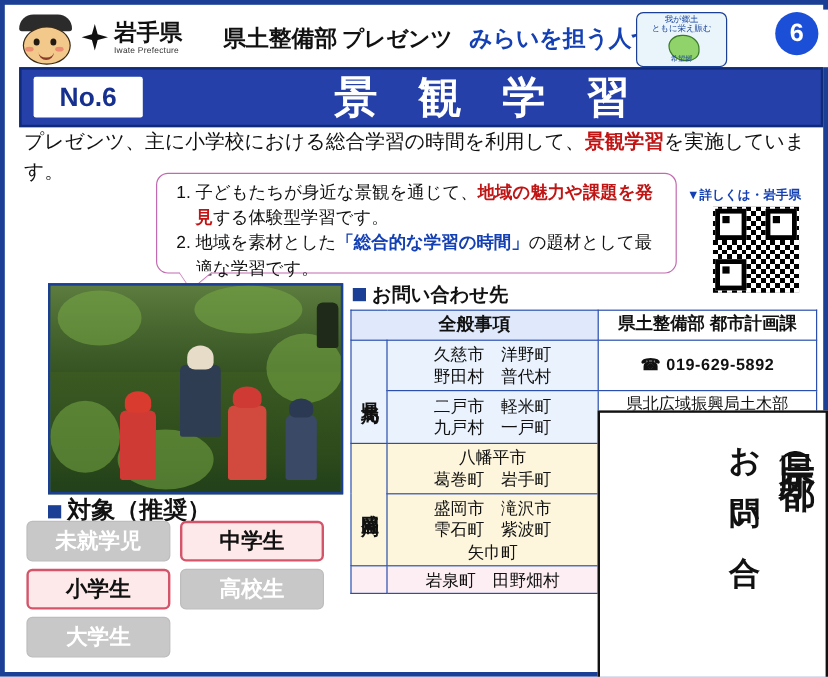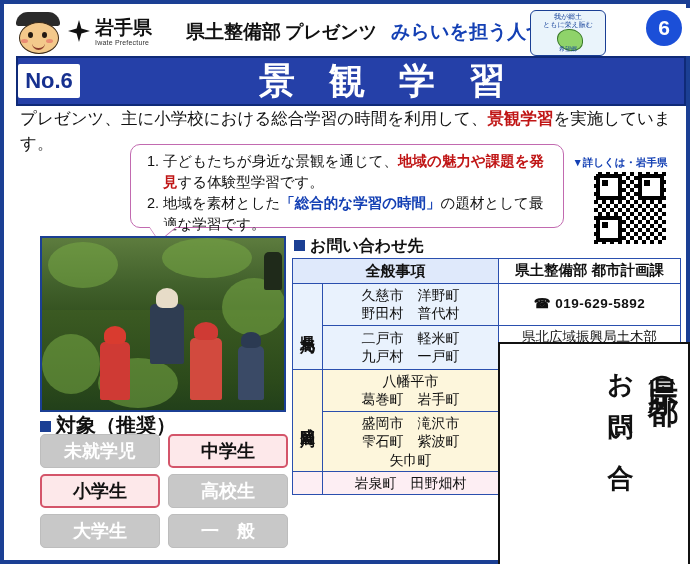--- a/index.html
+++ b/index.html
@@ -178,22 +178,22 @@
     position: absolute;
     left: 12px; top: 52px;
     width: 666px; height: 46px;
     background: #2540a8;
     border: 2px solid #0f2a78;
     display: flex;
     align-items: center;
   }
   .title-no {
     flex: none;
-    margin-left: 0;
-    width: 62px; height: 34px;
+    margin-left: 10px;
+    width: 91px; height: 34px;
     background: #ffffff;
     color: #16308f;
     font-size: 22px;
     font-weight: bold;
     display: flex;
     align-items: center;
     justify-content: center;
     border-radius: 2px;
   }
   .title-text {
@@ -324,21 +324,21 @@
     color: #111111;
   }
   .target-head .sq {
     display: inline-block;
     width: 11px; height: 11px;
     background: #1b3f94;
     margin-right: 5px;
   }
   .chips {
     position: absolute;
-    left: 36px; top: 430px;
+    left: 18px; top: 430px;
     width: 248px;
     display: grid;
     grid-template-columns: 120px 120px;
     grid-gap: 6px 8px;
   }
   .chip {
     height: 34px;
     border-radius: 5px;
     display: flex;
     align-items: center;
@@ -549,21 +549,20 @@
 
   <div class="target-head">
     <span class="sq"></span><span>対象（推奨）</span>
   </div>
   <div class="chips">
     <div class="chip off">未就学児</div>
     <div class="chip on">中学生</div>
     <div class="chip on">小学生</div>
     <div class="chip off">高校生</div>
     <div class="chip off">大学生</div>
-    <div class="chip off">一　般</div>
   </div>
 
   <div class="contact-head">
     <span class="sq"></span><span>お問い合わせ先</span>
   </div>
 
   <table class="ctable">
     <colgroup>
       <col class="colside">
         <col class="colarea">

